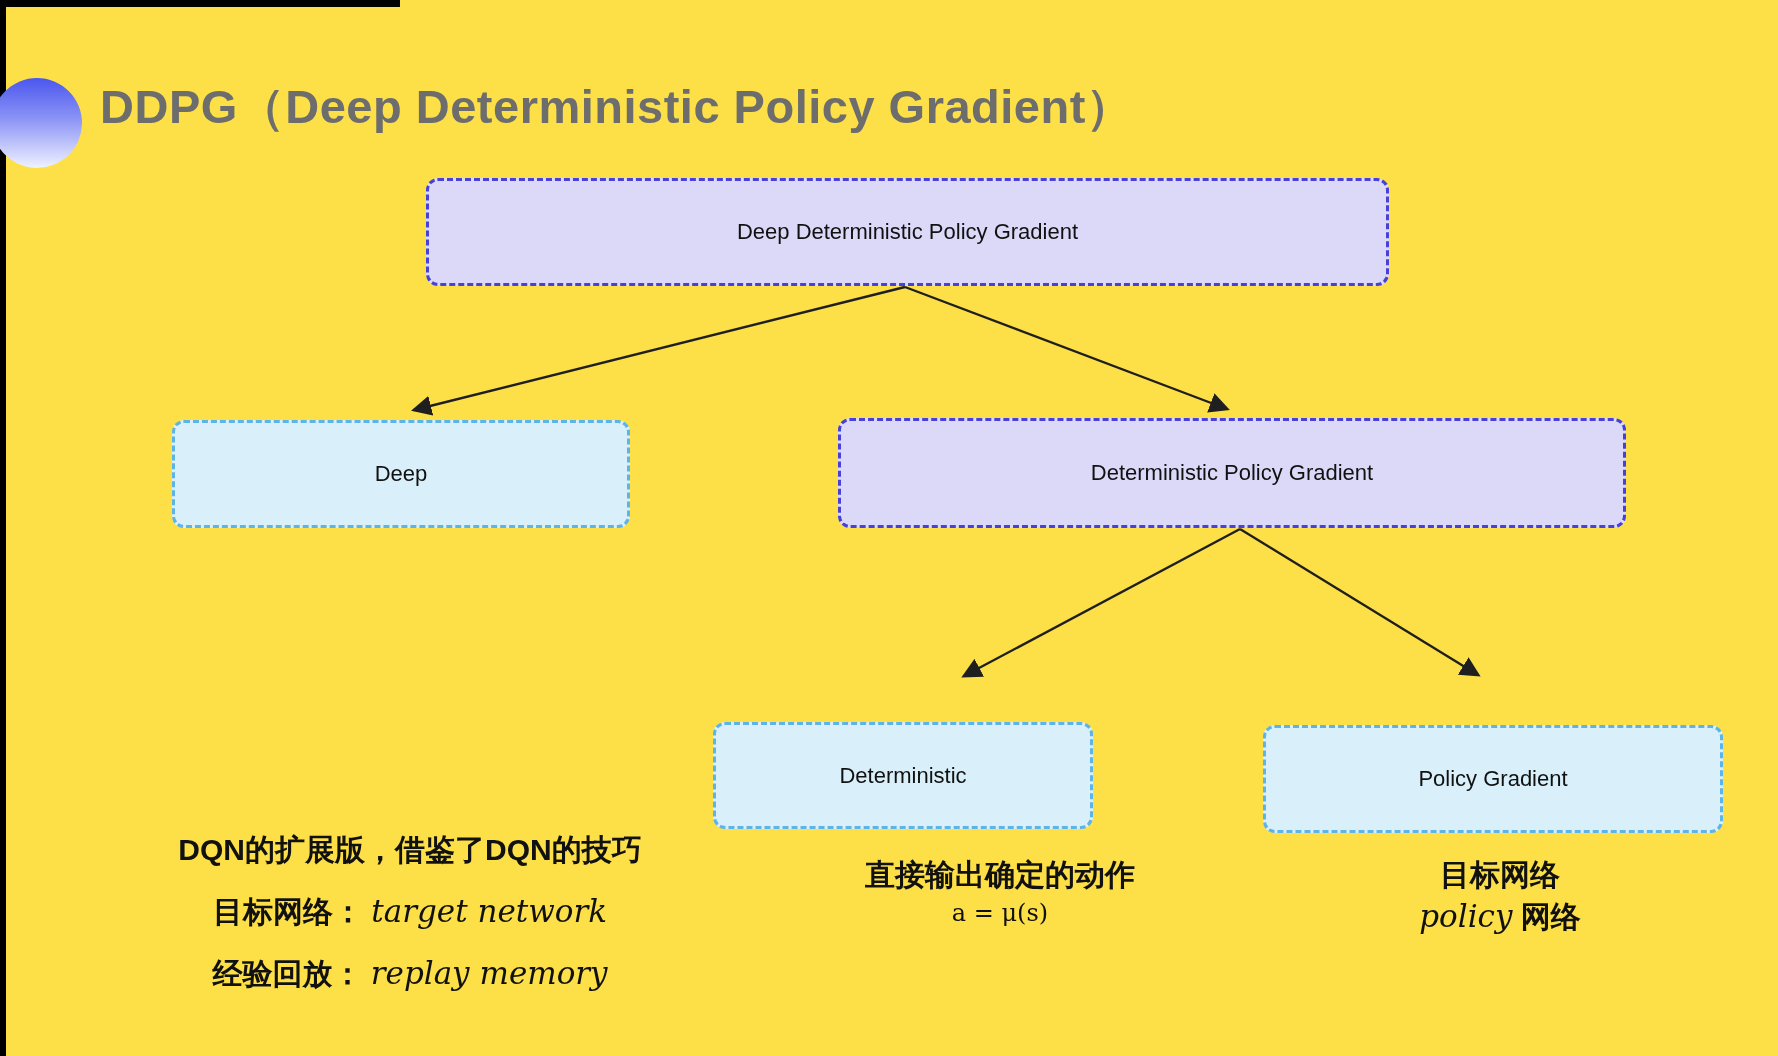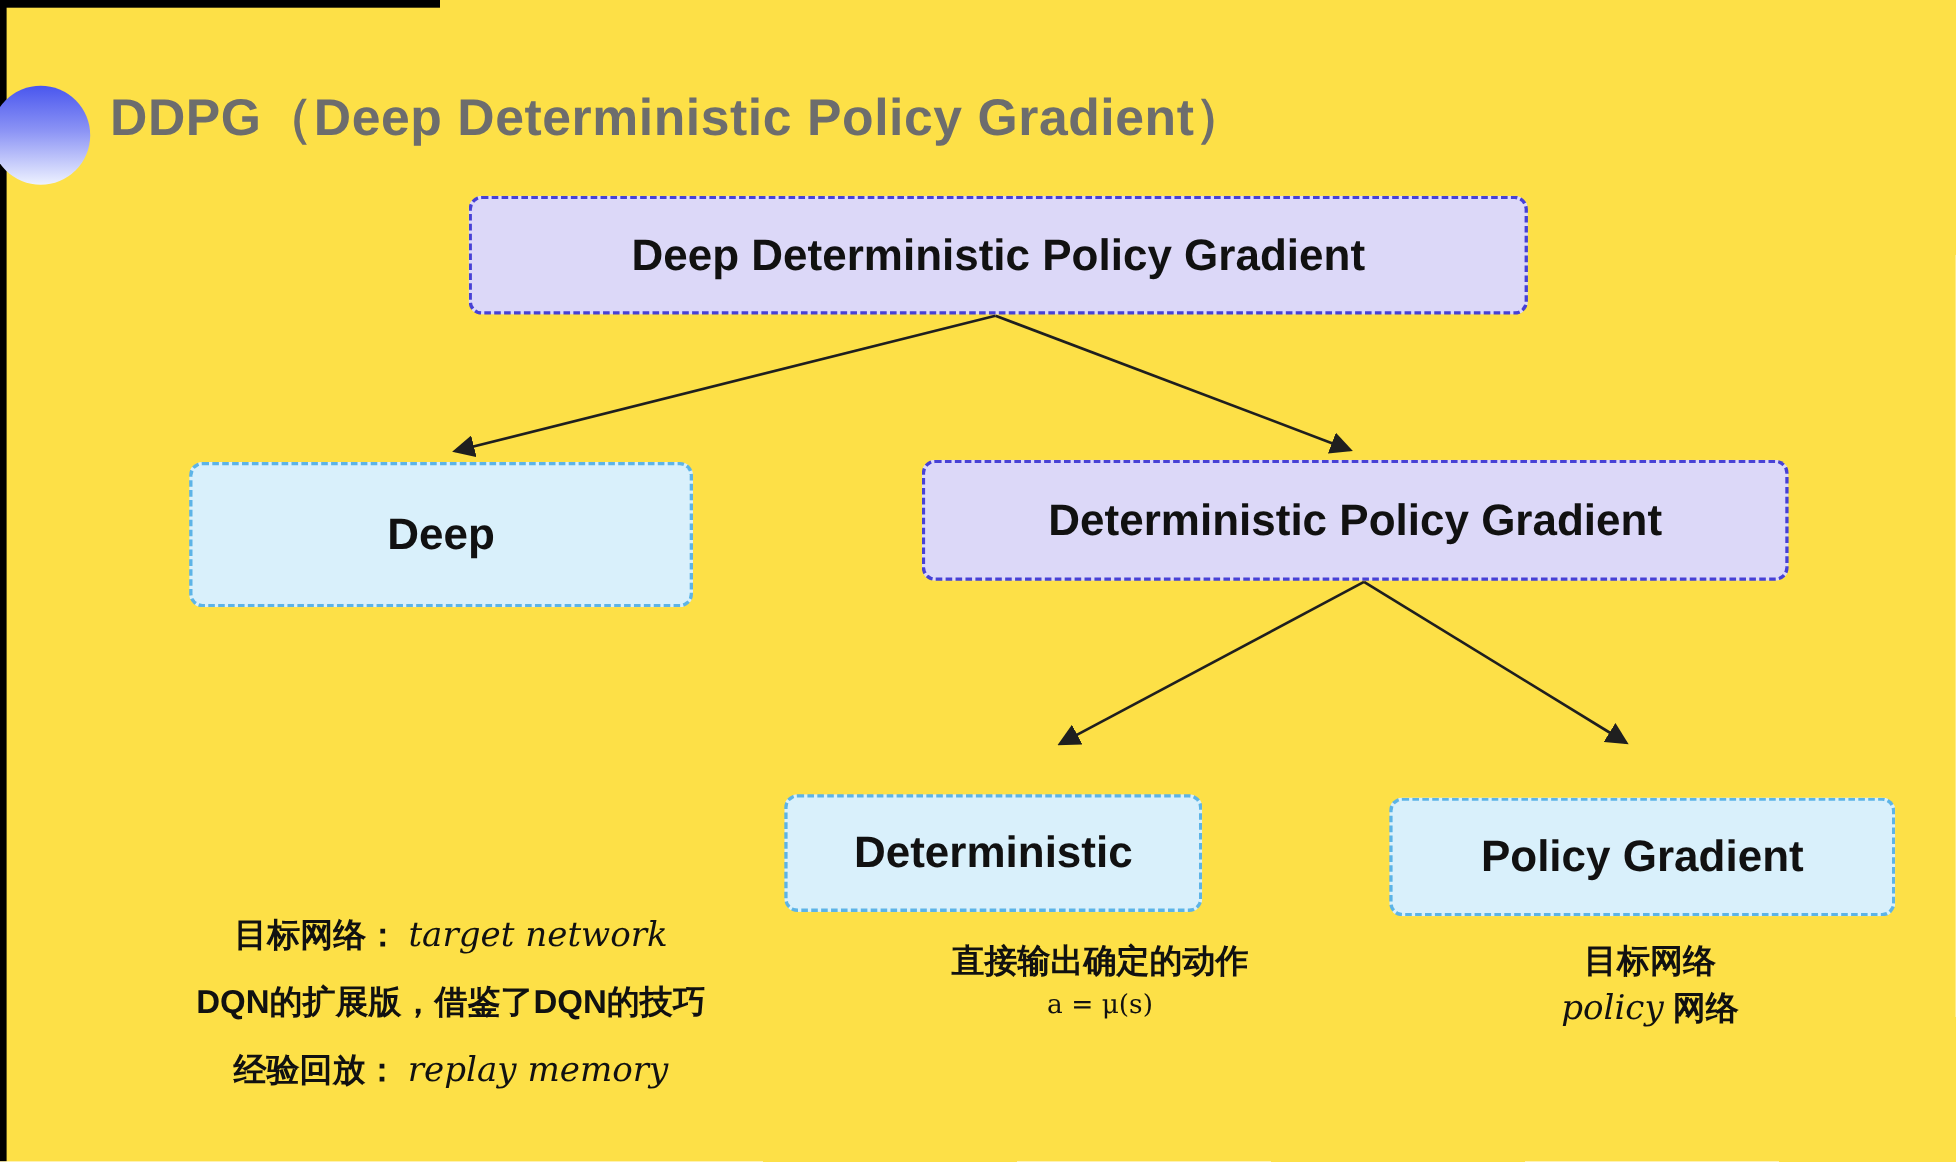--- a/index.html
+++ b/index.html
@@ -15,27 +15,27 @@
 
   .edge-top{position:absolute;left:0;top:0;width:400px;height:7px;background:#000;}
   .edge-left{position:absolute;left:0;top:0;width:6px;height:1056px;background:#000;}
 
   .bullet{position:absolute;left:-8px;top:78px;width:90px;height:90px;border-radius:50%;
           background:linear-gradient(180deg,var(--bullet-top) 0%,#8b93f5 45%,var(--bullet-bottom) 100%);}
   .page-title{position:absolute;left:100px;top:76px;font-size:47px;font-weight:600;
               color:var(--title);letter-spacing:0.5px;white-space:nowrap;}
 
   .node{position:absolute;display:flex;align-items:center;justify-content:center;
-        border-radius:12px;font-size:40px;font-weight:700;color:var(--text);
+        border-radius:12px;font-size:22px;font-weight:400;color:var(--text);
         text-align:center;white-space:nowrap;}
   .node-purple{background:var(--purple-fill);border:3px dashed var(--purple-border);}
   .node-cyan{background:var(--cyan-fill);border:3px dashed var(--cyan-border);}
 
   #n-root{left:426px;top:178px;width:963px;height:108px;}
-  #n-deep{left:172px;top:420px;width:458px;height:132px;}
+  #n-deep{left:172px;top:420px;width:458px;height:108px;}
   #n-dpg {left:838px;top:418px;width:788px;height:110px;}
   #n-det {left:713px;top:722px;width:380px;height:107px;}
   #n-pg  {left:1263px;top:683px;width:460px;height:108px;margin-top:42px;}
 
   .arrows{position:absolute;left:0;top:0;width:1778px;height:1056px;pointer-events:none;}
   .arrows line{stroke:var(--arrow);stroke-width:2.4;}
 
   .note{position:absolute;text-align:center;color:var(--text);}
   .note-line{font-size:30px;font-weight:600;line-height:1.16;}
   .note .serif-italic{font-family:"DejaVu Serif","Liberation Serif",serif;
@@ -72,25 +72,25 @@
     <line x1="1240" y1="529" x2="1478" y2="675" marker-end="url(#arrow)"></line>
   </svg>
 
   <div class="node node-purple" id="n-root">Deep Deterministic Policy Gradient</div>
   <div class="node node-cyan" id="n-deep">Deep</div>
   <div class="node node-purple" id="n-dpg">Deterministic Policy Gradient</div>
   <div class="node node-cyan" id="n-det">Deterministic</div>
   <div class="node node-cyan" id="n-pg">Policy Gradient</div>
 
   <div class="note" id="note-deep">
+    <div class="note-line">DQN的扩展版，借鉴了DQN的技巧</div>
     <div class="note-line">
       <span>目标网络：</span>
       <span class="serif-italic">target network</span>
     </div>
-    <div class="note-line">DQN的扩展版，借鉴了DQN的技巧</div>
     <div class="note-line">
       <span>经验回放：</span>
       <span class="serif-italic">replay memory</span>
     </div>
   </div>
 
   <div class="note" id="note-det">
     <div class="note-line">直接输出确定的动作</div>
     <div class="formula">a = μ(s)</div>
   </div>

